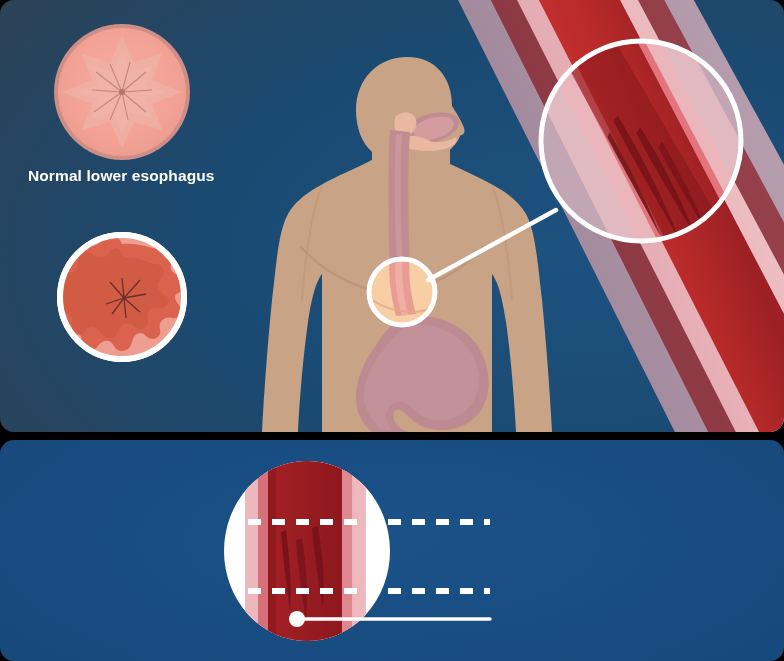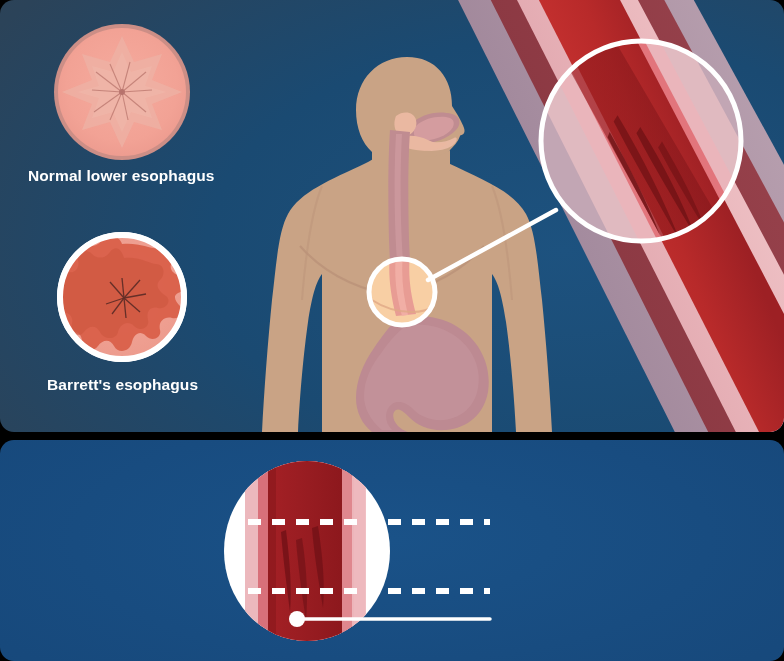--- a/index.html
+++ b/index.html
@@ -357,21 +357,20 @@
             </g>
           </g>
           <circle cx="122" cy="297" r="62" fill="none" stroke="#ffffff" stroke-width="6"></circle>
         </g>
 
       </g>
     </svg>
 
     <div class="label" id="label-normal">Normal lower esophagus</div>
 
-    <div class="label" id="label-barretts">Barrett's esophagus</div>
   </div>
 
   <div class="panel" id="panel-bottom">
 
     <svg class="svg-layer" viewBox="0 0 784 221" preserveAspectRatio="none">
       <defs>
         <clipPath id="clipPragueCircle">
           <ellipse cx="307" cy="111" rx="83" ry="90"></ellipse>
         </clipPath>
         <linearGradient id="gTubeCore2" x1="0" y1="0" x2="1" y2="0">

